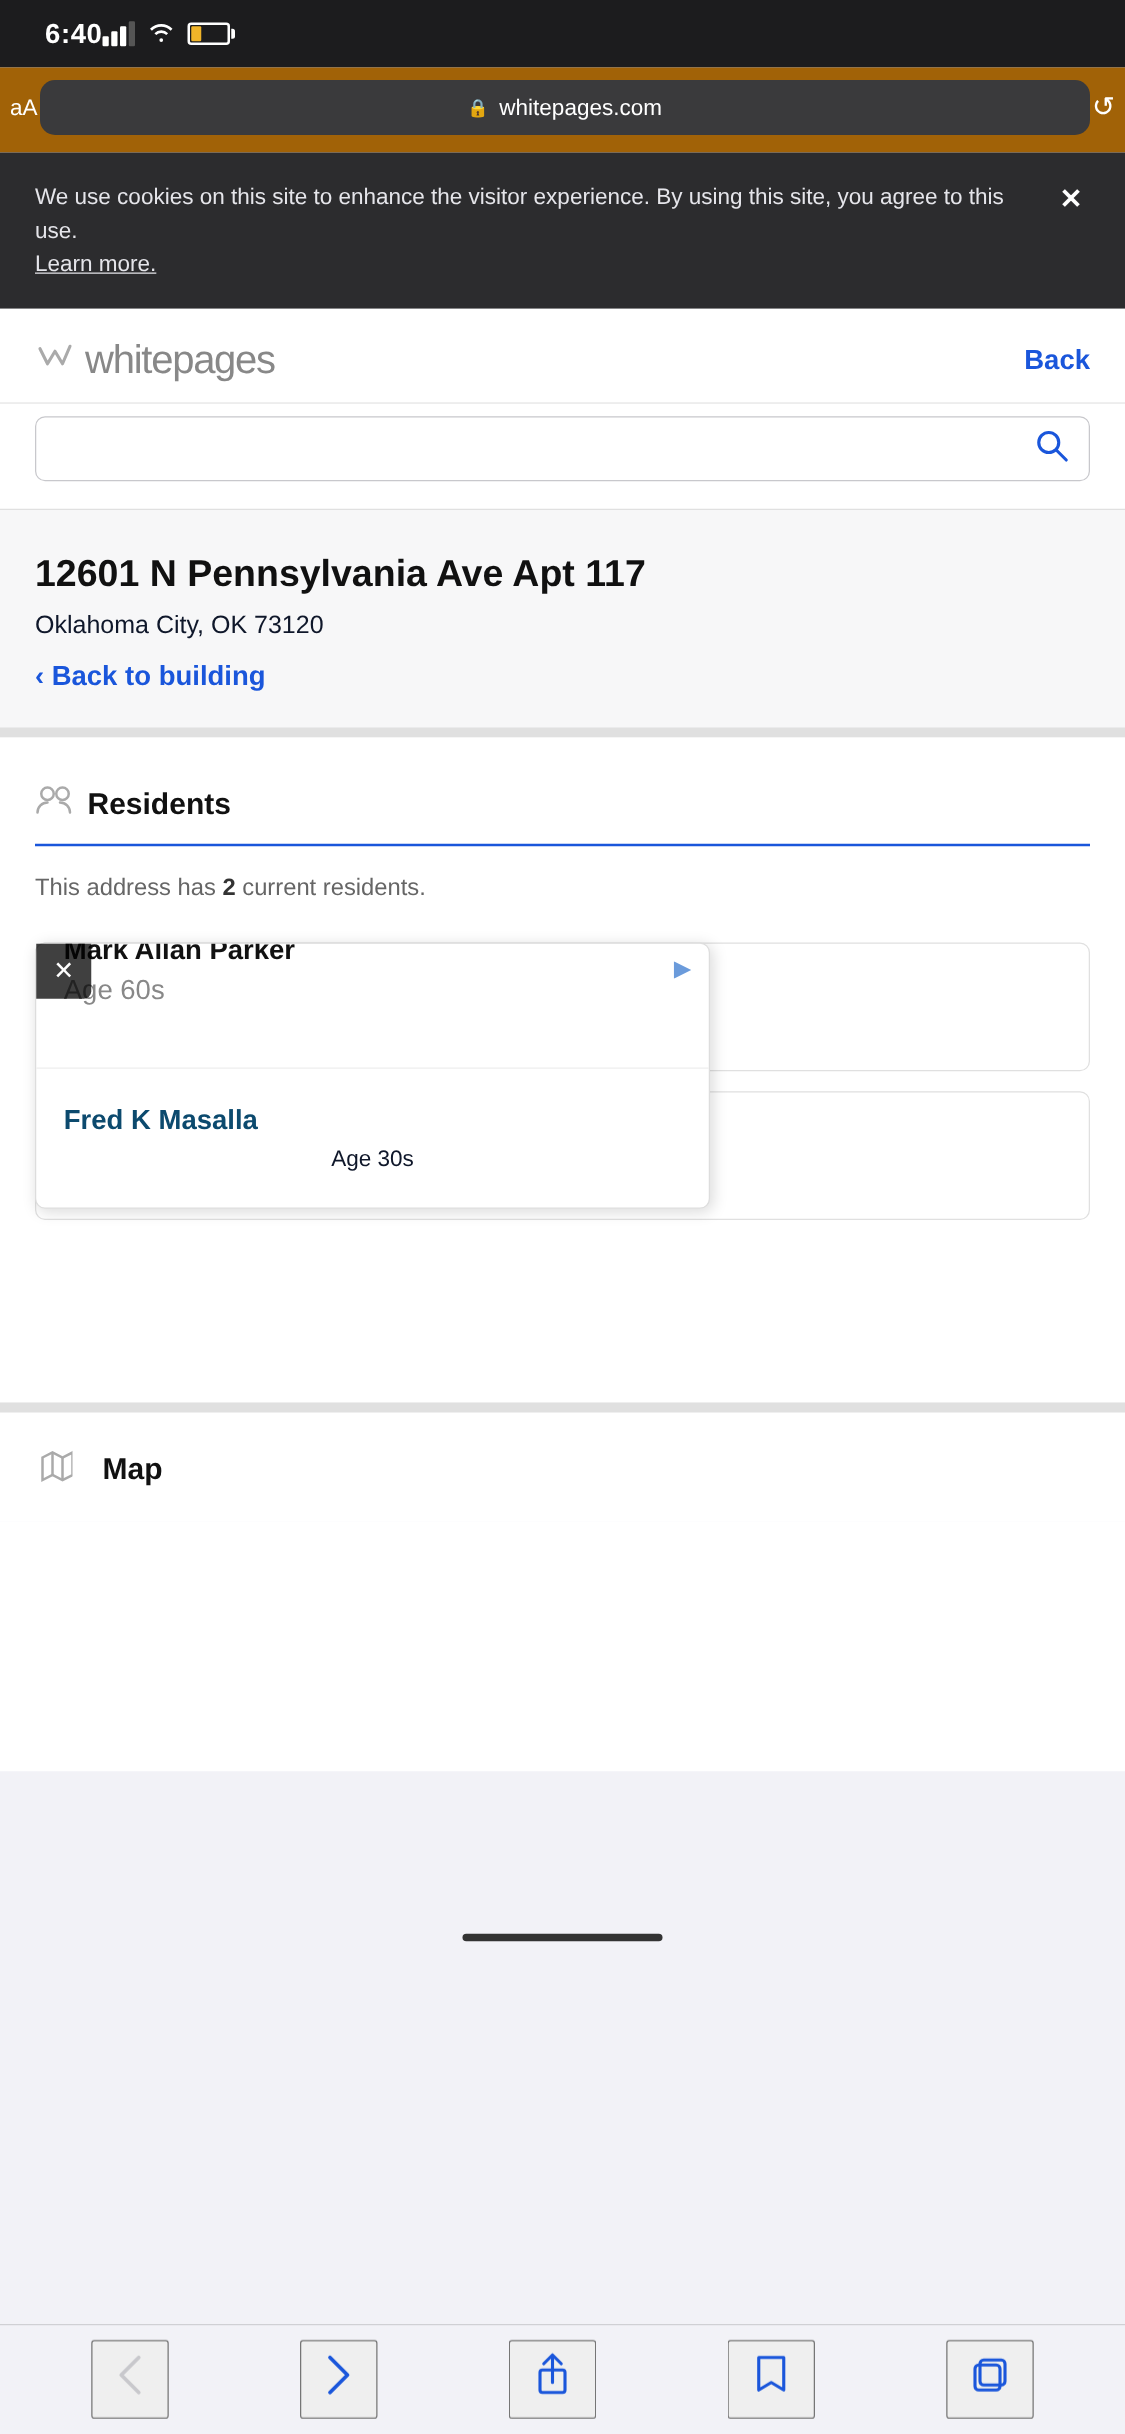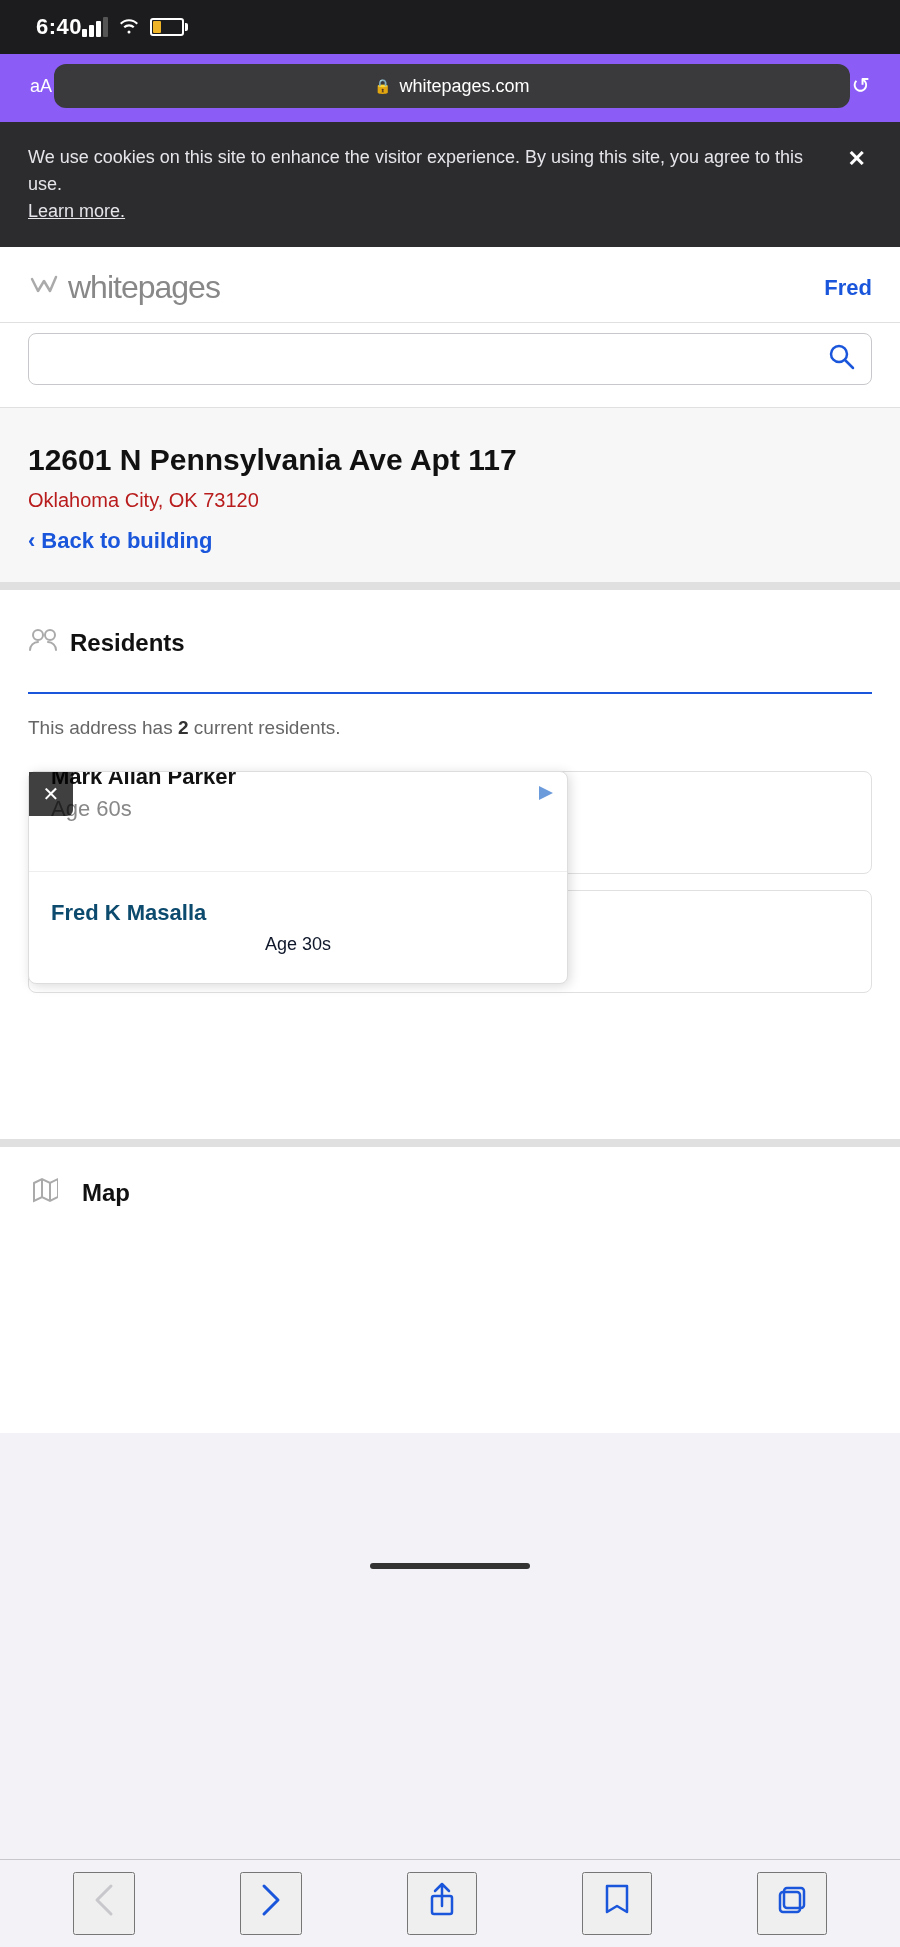--- a/index.html
+++ b/index.html
@@ -69,22 +69,22 @@
     }
     .battery-fill {
       height: 100%;
       width: 30%;
       background: #f0b429;
       border-radius: 1px;
     }
 
     
     .browser-bar {
-      background: #8b5cf6;
-      padding: 10px 30px 14px;
+      background: #a16207;
+      padding: 10px 8px 14px;
       display: flex;
       align-items: center;
       gap: 2px;
     }
     .browser-text-size {
       color: white;
       font-size: 18px;
       font-weight: 500;
       white-space: nowrap;
     }
@@ -202,21 +202,21 @@
     }
     .address-main {
       font-size: 30px;
       font-weight: 700;
       color: #111;
       line-height: 1.3;
       margin-bottom: 10px;
     }
     .address-sub {
       font-size: 20px;
-      color: #b91c1c;
+      color: #0f172a;
       margin-bottom: 16px;
     }
     .back-link {
       display: flex;
       align-items: center;
       gap: 6px;
       color: #1a56db;
       font-size: 22px;
       font-weight: 600;
       cursor: pointer;
@@ -232,21 +232,21 @@
       background: white;
       padding: 36px 28px 28px;
     }
     .section-title {
       display: flex;
       align-items: center;
       gap: 12px;
       font-size: 24px;
       font-weight: 700;
       color: #111;
-      padding-bottom: 32px;
+      padding-bottom: 14px;
       border-bottom: 2px solid #1a56db;
       margin-bottom: 20px;
     }
     .residents-description {
       font-size: 19px;
       color: #666;
       margin-bottom: 28px;
       line-height: 1.5;
     }
     .residents-count {
@@ -384,21 +384,21 @@
   <span class="cookie-close">✕</span>
 </div>
 
 <div class="site-header">
   <div class="wp-logo">
     <svg width="34" height="34" viewBox="0 0 34 34" style="margin-right:6px;">
       <path d="M4 8 L10 20 L16 10 L22 20 L28 6" stroke="#aaa" stroke-width="2.5" fill="none" stroke-linecap="round" stroke-linejoin="round"></path>
     </svg>
     <span class="wp-logo-text">whitepages</span>
   </div>
-  <span class="menu-button">Fred</span>
+  <span class="menu-button">Back</span>
 </div>
 
 <div class="search-bar-container">
   <div class="search-bar">
     <input class="search-input" type="text" style="">
     <span class="search-icon-btn">
       <svg width="28" height="28" viewBox="0 0 28 28" fill="none">
         <circle cx="12" cy="12" r="8" stroke="#1a56db" stroke-width="2.5"></circle>
         <line x1="18" y1="18" x2="26" y2="26" stroke="#1a56db" stroke-width="2.5" stroke-linecap="round"></line>
       </svg>

